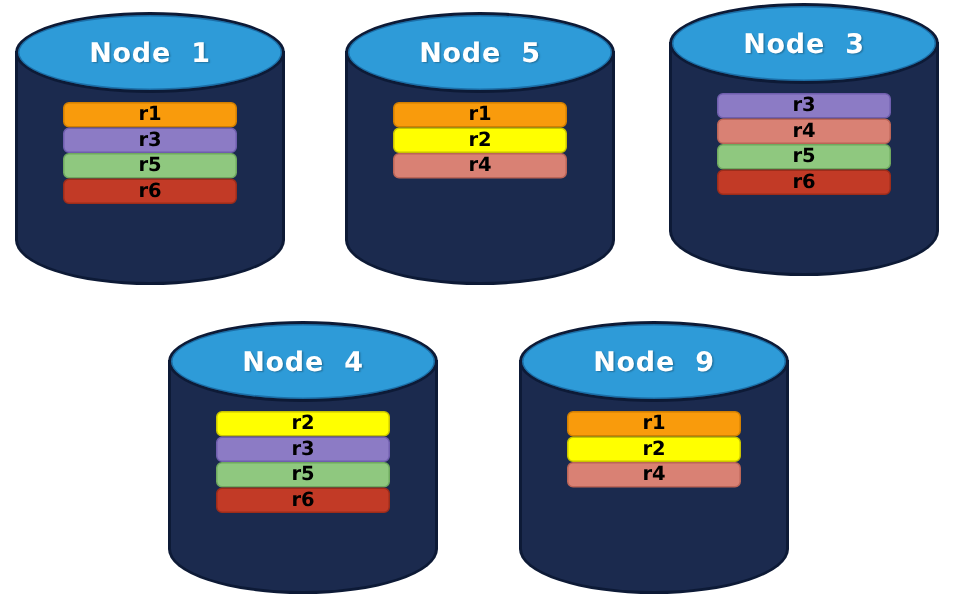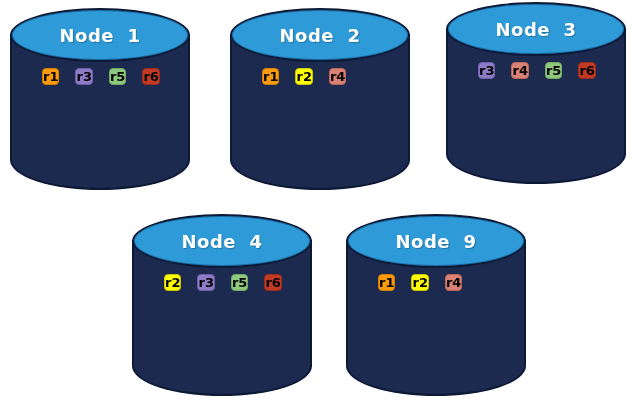--- a/index.html
+++ b/index.html
@@ -16,21 +16,21 @@
     overflow: hidden;
   }
   .node {
     position: absolute;
     width: 180px;
     height: 184px;
   }
   .node-1 { left: 10px;  top: 6px;   }
   .node-2 { left: 230px; top: 6px;   }
   .node-3 { left: 446px; top: 0;   }
-  .node-4 { left: 132px; top: 212px; text-decoration: underline; }
+  .node-4 { left: 112px; top: 212px; text-decoration: underline; }
   .node-5 { left: 346px; top: 212px; }
 
   .cyl-body {
     position: absolute;
     left: 0; right: 0;
     top: 28px; bottom: 0;
     background: var(--cylinder-body, #1b2a4e);
     border: 2px solid var(--cylinder-outline, #0d1a36);
     border-top: none;
     border-radius: 0 0 90px 90px / 0 0 30px 30px;
@@ -56,22 +56,22 @@
     font-weight: bold;
     white-space: pre;
     letter-spacing: 0.5px;
     text-shadow: 1px 1px 1px rgba(0,0,0,0.25);
   }
   .bars {
     position: absolute;
     left: 32px; right: 32px;
     top: 62px;
     display: flex;
-    flex-direction: row;
-    gap: 16px;
+    flex-direction: column;
+    gap: 0;
     text-align: right;
   }
   .bar {
     height: 17px;
     border: 1px solid;
     border-radius: 4px;
     box-sizing: border-box;
     display: flex;
     align-items: center;
     justify-content: center;
@@ -105,21 +105,21 @@
         </div>
         <div class="bar" style="background: rgb(194, 58, 38); border-color: rgb(156, 44, 26);">
           <span>r6</span>
         </div>
       </div>
   </div>
 
   <div class="node node-2">
     <div class="cyl-body"></div>
     <div class="cyl-top">
-      <span class="node-title">Node  2</span>
+      <span class="node-title">Node  5</span>
     </div>
     <div class="bars">
         <div class="bar" style="background: rgb(249, 155, 12); border-color: rgb(210, 127, 0);">
           <span>r1</span>
         </div>
         <div class="bar" style="background: rgb(255, 255, 0); border-color: rgb(201, 196, 0);">
           <span>r2</span>
         </div>
         <div class="bar" style="background: rgb(217, 129, 116); border-color: rgb(188, 101, 87);">
           <span>r4</span>

